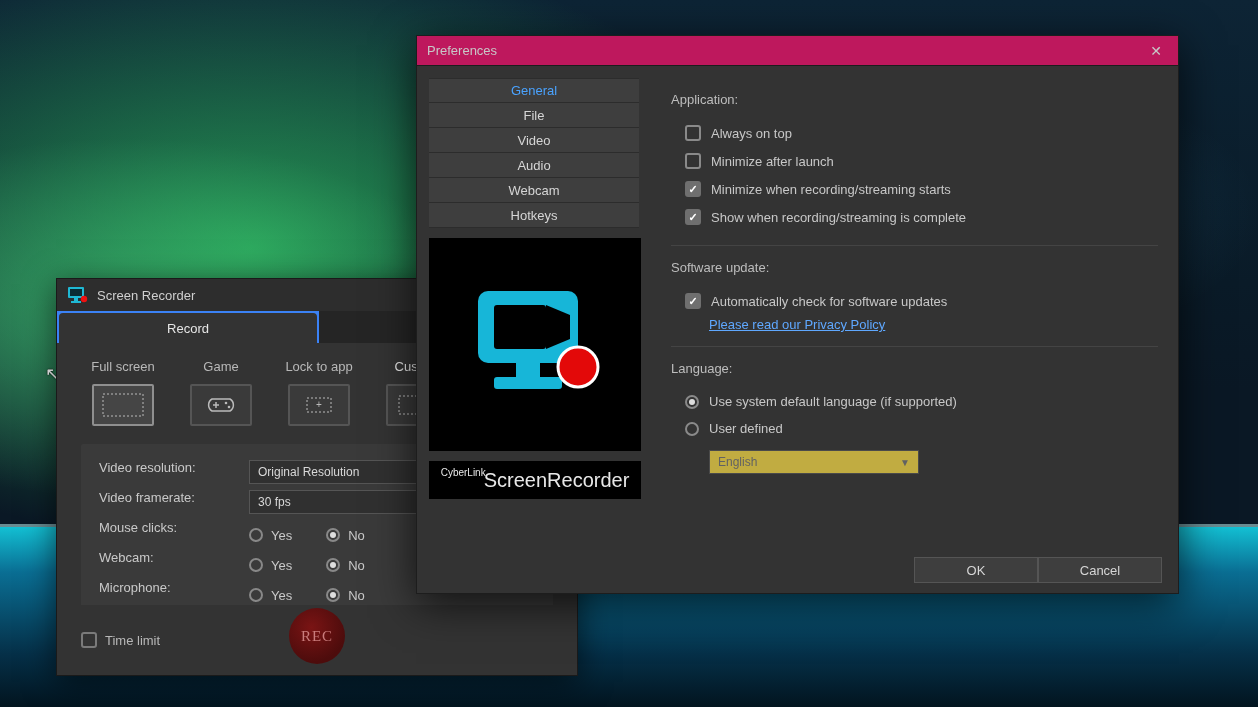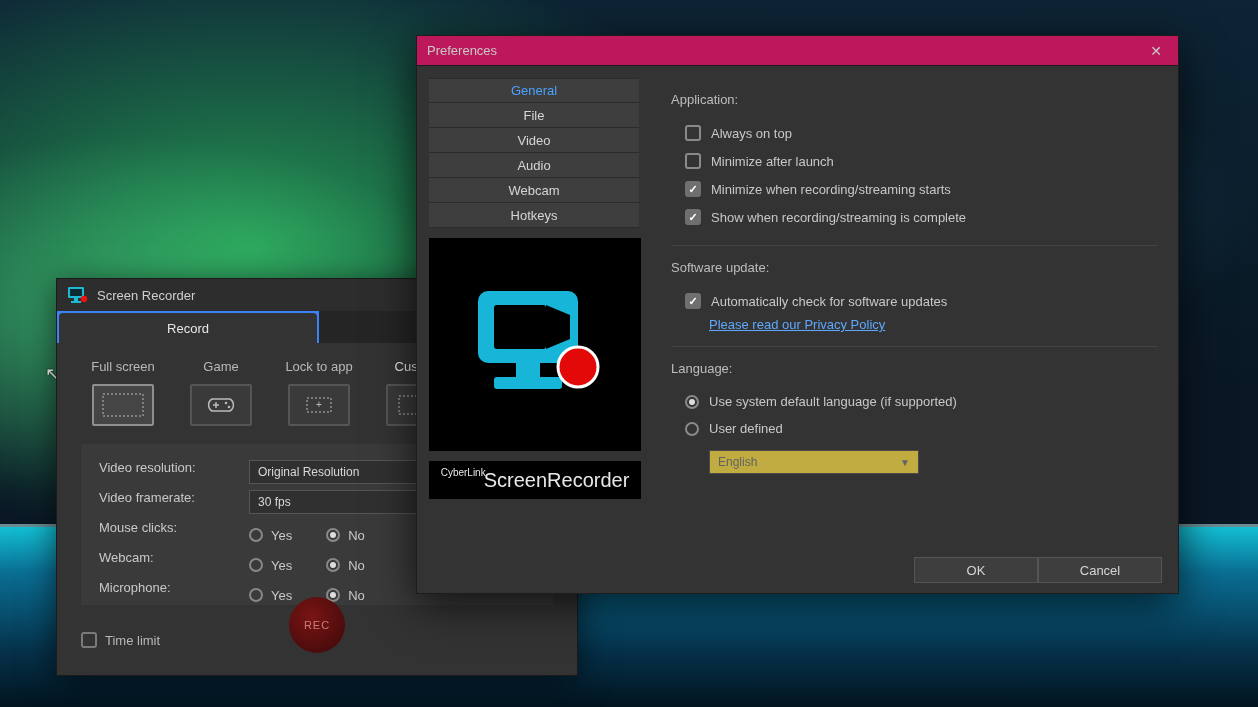--- a/index.html
+++ b/index.html
@@ -65,23 +65,23 @@
     align-items:center; justify-content:center;
   }
   .radio.checked::after{content:""; width:6px; height:6px; background:#ddd; border-radius:50%;}
   .footer-row { position:absolute; left:0; right:0; bottom:0; height:70px; background:#333333; display:flex; align-items:center;}
   .chk {
     width:16px; height:16px; border:2px solid #7a7a7a; border-radius:3px; display:inline-flex;
     align-items:center; justify-content:center; margin:0 8px 0 24px; cursor:pointer;
   }
   .tiny-label { color:#b8b8b8; font-size:13px;}
   .rec-btn {
-    position:absolute; left:50%; transform:translateX(-50%); bottom:22px;
+    position:absolute; left:50%; transform:translateX(-50%); bottom:11px;
     width:56px; height:56px; border-radius:50%; background:radial-gradient(circle at 40% 35%, #7a1414, #4d0c0c 70%);
-    color:#c97c7c; display:flex; align-items:center; justify-content:center; font-size:11px; letter-spacing:1px; cursor:pointer;
+    color:#c97c7c; display:flex; align-items:center; justify-content:center; font-size:15px; letter-spacing:1px; cursor:pointer;font-family:Liberation Serif, serif;
   }
 
   
   .prefs {
     position:absolute; left:416px; top:35px; width:763px; height:559px;
     background:#333333; border:1px solid #1d1d1d; box-shadow:0 10px 40px rgba(0,0,0,0.7);
   }
   .prefs-title {
     height:30px; background:#be185d; border-bottom:1px solid #1d1d1d;
     display:flex; align-items:center; justify-content:space-between; padding:0 10px; color:#c8c8c8; font-size:13px;

